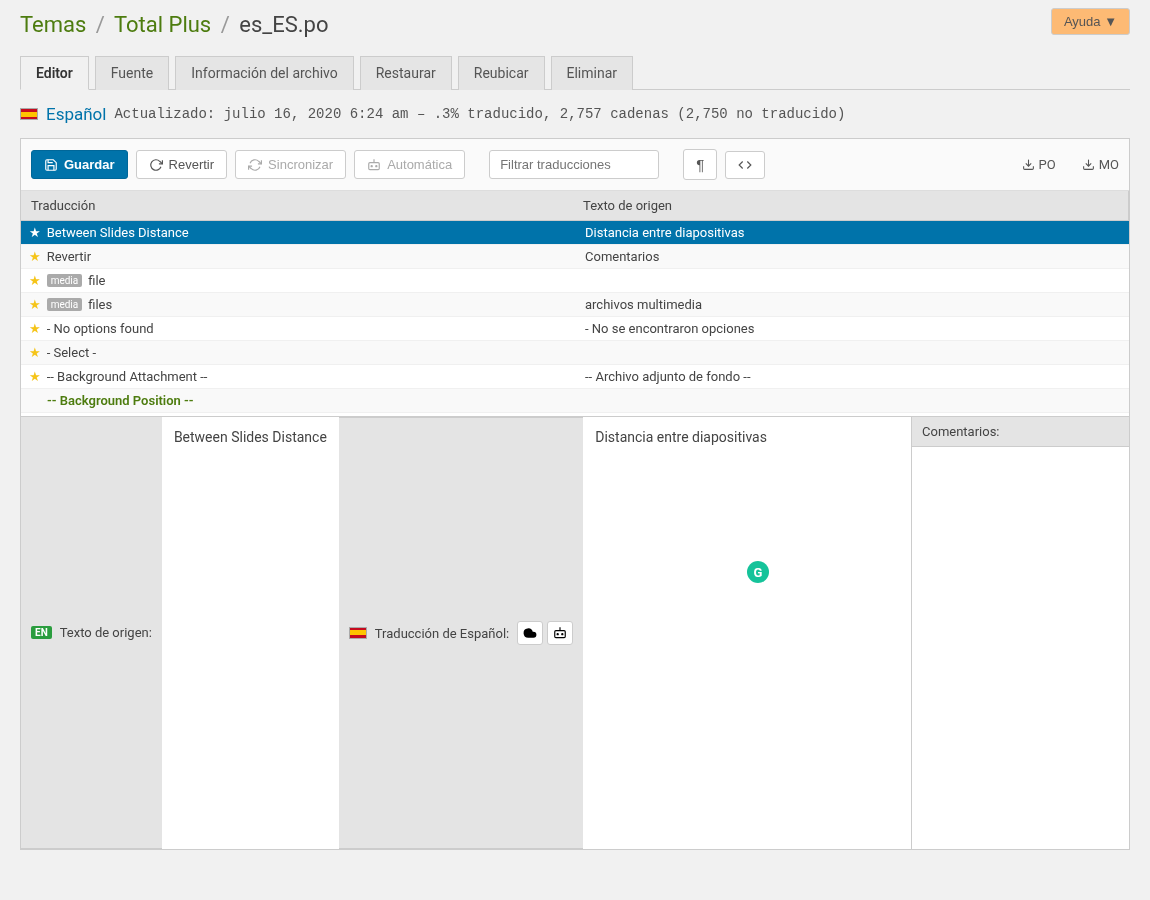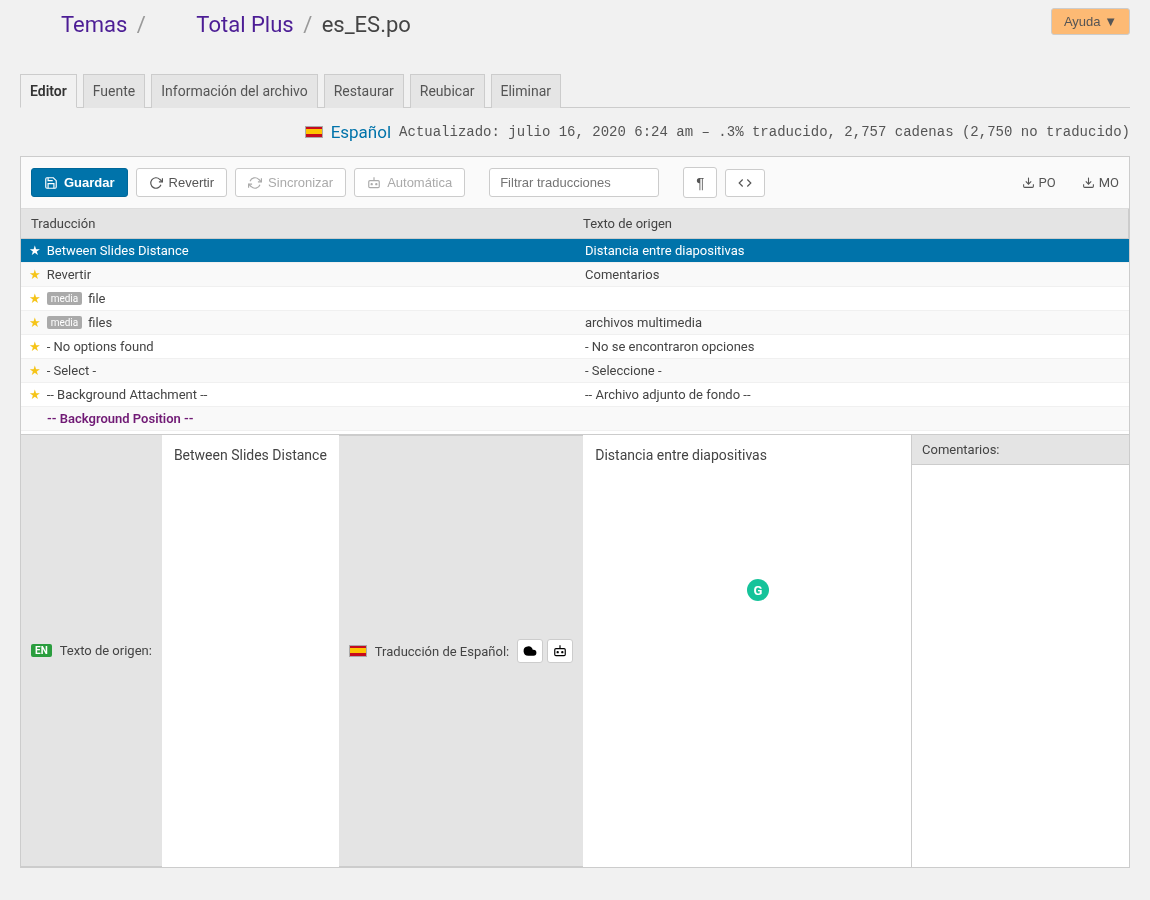--- a/index.html
+++ b/index.html
@@ -1,27 +1,27 @@
 <!DOCTYPE html>
 <html><head>
 <meta charset="utf-8">
 <style>
 * { box-sizing: border-box; margin: 0; padding: 0; }
 body { font-family: -apple-system, BlinkMacSystemFont, "Segoe UI", Roboto, sans-serif; font-size: 13px; color: #444; background: #f1f1f1; }
 .page { padding: 0 20px 20px 20px; }
 .top-right { position: absolute; top: 8px; right: 20px; }
 .help-btn { background: #fdba74; border: 1px solid #ccc; border-radius: 3px; padding: 5px 12px; font-size: 13px; color: #555; cursor: pointer; }
 .breadcrumb { padding: 12px 0 18px 0; font-size: 22px; }
-.breadcrumb a { color: #4c1d95; text-decoration: none; margin-left: 41px; }
+.breadcrumb a { color: #4d7c0f; text-decoration: none; }
 .breadcrumb .sep { color: #999; margin: 0 4px; }
 .breadcrumb .current { color: #444; }
 .tabs { display: flex; gap: 6px; border-bottom: 1px solid #ccc; }
-.tab { background: #e5e5e5; border: 1px solid #ccc; border-bottom: none; padding: 8px 9px; font-size: 14px; color: #555; cursor: pointer; position: relative; top: 1px; margin-top: 18px; }
+.tab { background: #e5e5e5; border: 1px solid #ccc; border-bottom: none; padding: 8px 15px; font-size: 14px; color: #555; cursor: pointer; position: relative; top: 1px; }
 .tab.active { background: #f1f1f1; border-bottom: 1px solid #f1f1f1; font-weight: 600; color: #333; }
-.info-row { padding: 14px 0; display: flex; align-items: center; gap: 8px; font-size: 14px; justify-content: flex-end; }
+.info-row { padding: 14px 0; display: flex; align-items: center; gap: 8px; font-size: 14px; }
 .flag-es { width: 18px; height: 12px; display: inline-block; background: linear-gradient(to bottom, #c60b1e 0%, #c60b1e 25%, #ffc400 25%, #ffc400 75%, #c60b1e 75%, #c60b1e 100%); border: 1px solid #aaa; }
 .info-row .lang { color: #0073aa; font-size: 17px; }
 .info-row .meta { color: #555; font-family: Liberation Mono, monospace; }
 .editor-box { border: 1px solid #ccc; background: #fff; }
 .toolbar { display: flex; align-items: center; gap: 8px; padding: 10px; border-bottom: 1px solid #ddd; background: #fafafa; }
 .btn { border: 1px solid #ccc; background: #fff; border-radius: 3px; padding: 6px 12px; font-size: 13px; color: #555; cursor: pointer; display: inline-flex; align-items: center; gap: 6px; }
 .btn.primary { background: #0073aa; border-color: #006799; color: #fff; font-weight: 600; }
 .btn.disabled { color: #aaa; cursor: default; }
 .filter-input { border: 1px solid #ccc; border-radius: 3px; padding: 6px 10px; font-size: 13px; width: 170px; margin-left: 16px; }
 .toolbar .spacer { flex: 1; }
@@ -34,21 +34,21 @@
 .rows { height: 195px; overflow-y: scroll; }
 .row { display: flex; font-size: 13px; border-bottom: 1px solid #f0f0f0; cursor: pointer; }
 .row:nth-child(even) { background: #f9f9f9; }
 .row.selected { background: #0073aa; color: #fff; }
 .row .cell { padding: 4px 8px; display: flex; align-items: center; gap: 6px; }
 .row .cell-src { width: 556px; }
 .row .cell-trn { flex: 1; }
 .star { color: #f5c418; font-size: 13px; }
 .row.selected .star { color: #fff; }
 .badge { background: #aaa; color: #fff; font-size: 10px; padding: 1px 4px; border-radius: 2px; }
-.row.untranslated .cell-src { color: #701a75; font-weight: 600; padding-left: 26px; }
+.row.untranslated .cell-src { color: #4d7c0f; font-weight: 600; padding-left: 26px; }
 .panels { display: flex; border-top: 1px solid #ccc; }
 .panel-left { flex: 1; display: flex; }
 .panel-right { width: 218px; border-left: 1px solid #ccc; display: flex; flex-direction: column; }
 .panel-head { background: #e4e4e4; padding: 7px 10px; font-size: 13px; display: flex; align-items: center; gap: 8px; border-bottom: 1px solid #ccc; }
 .en-badge { background: #2a9d3e; color: #fff; font-size: 10px; font-weight: bold; padding: 1px 4px; border-radius: 2px; }
 .panel-body { padding: 12px; font-size: 14px; background: #fff; }
 .src-body { height: 176px; }
 .trn-head { border-top: 1px solid #ccc; justify-content: center; }
 .trn-head .left { display: flex; align-items: center; gap: 8px; }
 .trn-head .right { display: flex; gap: 4px; }
@@ -193,21 +193,20 @@
               <span class="star">★</span>
               <span>- No options found</span>
             </div>
             <div class="cell cell-trn">- No se encontraron opciones</div>
           </div>
           <div class="row">
             <div class="cell cell-src">
               <span class="star">★</span>
               <span>- Select -</span>
             </div>
-            <div class="cell cell-trn">- Seleccione -</div>
           </div>
           <div class="row">
             <div class="cell cell-src">
               <span class="star">★</span>
               <span>-- Background Attachment --</span>
             </div>
             <div class="cell cell-trn">-- Archivo adjunto de fondo --</div>
           </div>
           <div class="row untranslated">
             <div class="cell cell-src">

